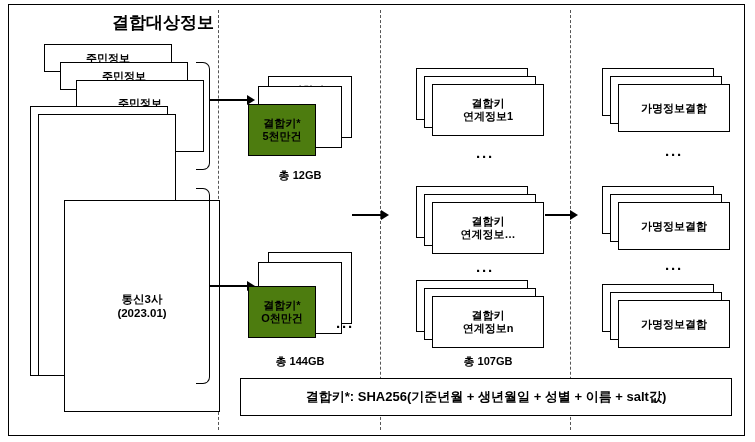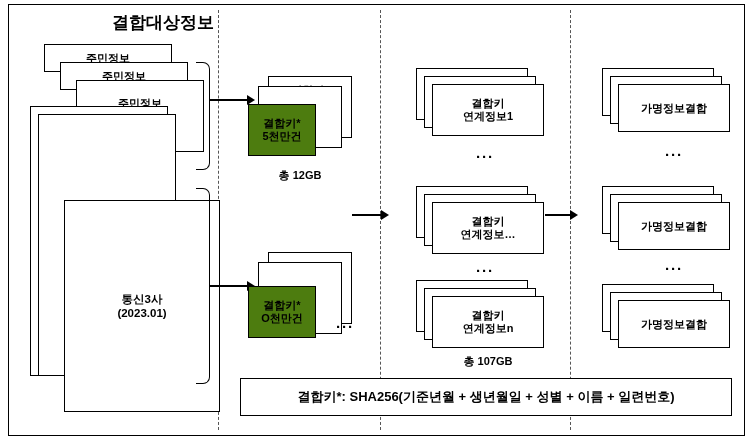--- a/index.html
+++ b/index.html
@@ -169,20 +169,21 @@
   <div class="doc" style="left:268px; top:252px; width:84px; height:72px;">
     <div class="doc-label small" style="top:32%;">결합키*
 O천만건</div>
   </div>
   <div class="doc" style="left:258px; top:262px; width:84px; height:72px;"></div>
   <div class="doc shaded" style="left:248px; top:286px; width:68px; height:52px;">
     <div class="doc-label small">결합키*
 O천만건</div>
   </div>
   <div class="ellipsis" style="left:330px; top:318px; width:30px;">···</div>
+  <div class="total-label" style="left:238px; top:354px; width:124px;">총 144GB</div>
 
   <div class="arrow-line" style="left:352px; top:214px; width:30px;"></div>
   <div class="arrow-head" style="left:381px; top:210px;"></div>
 
   <div class="doc" style="left:416px; top:68px; width:112px; height:52px;"></div>
   <div class="doc" style="left:424px; top:76px; width:112px; height:52px;"></div>
   <div class="doc" style="left:432px; top:84px; width:112px; height:52px;">
     <div class="doc-label small">결합키
 연계정보1</div>
   </div>
@@ -220,15 +221,15 @@
     <div class="doc-label small">가명정보결합</div>
   </div>
   <div class="ellipsis" style="left:626px; top:260px; width:96px;">···</div>
 
   <div class="doc" style="left:602px; top:284px; width:112px; height:48px;"></div>
   <div class="doc" style="left:610px; top:292px; width:112px; height:48px;"></div>
   <div class="doc" style="left:618px; top:300px; width:112px; height:48px;">
     <div class="doc-label small">가명정보결합</div>
   </div>
 
-  <div class="formula-box" style="left:240px; top:378px; width:492px; height:38px;">결합키*: SHA256(기준년월 + 생년월일 + 성별 + 이름 + 일련번호)</div>
+  <div class="formula-box" style="left:240px; top:378px; width:492px; height:38px;">결합키*: SHA256(기준년월 + 생년월일 + 성별 + 이름 + salt값)</div>
 
 </div>
 
 </body></html>

